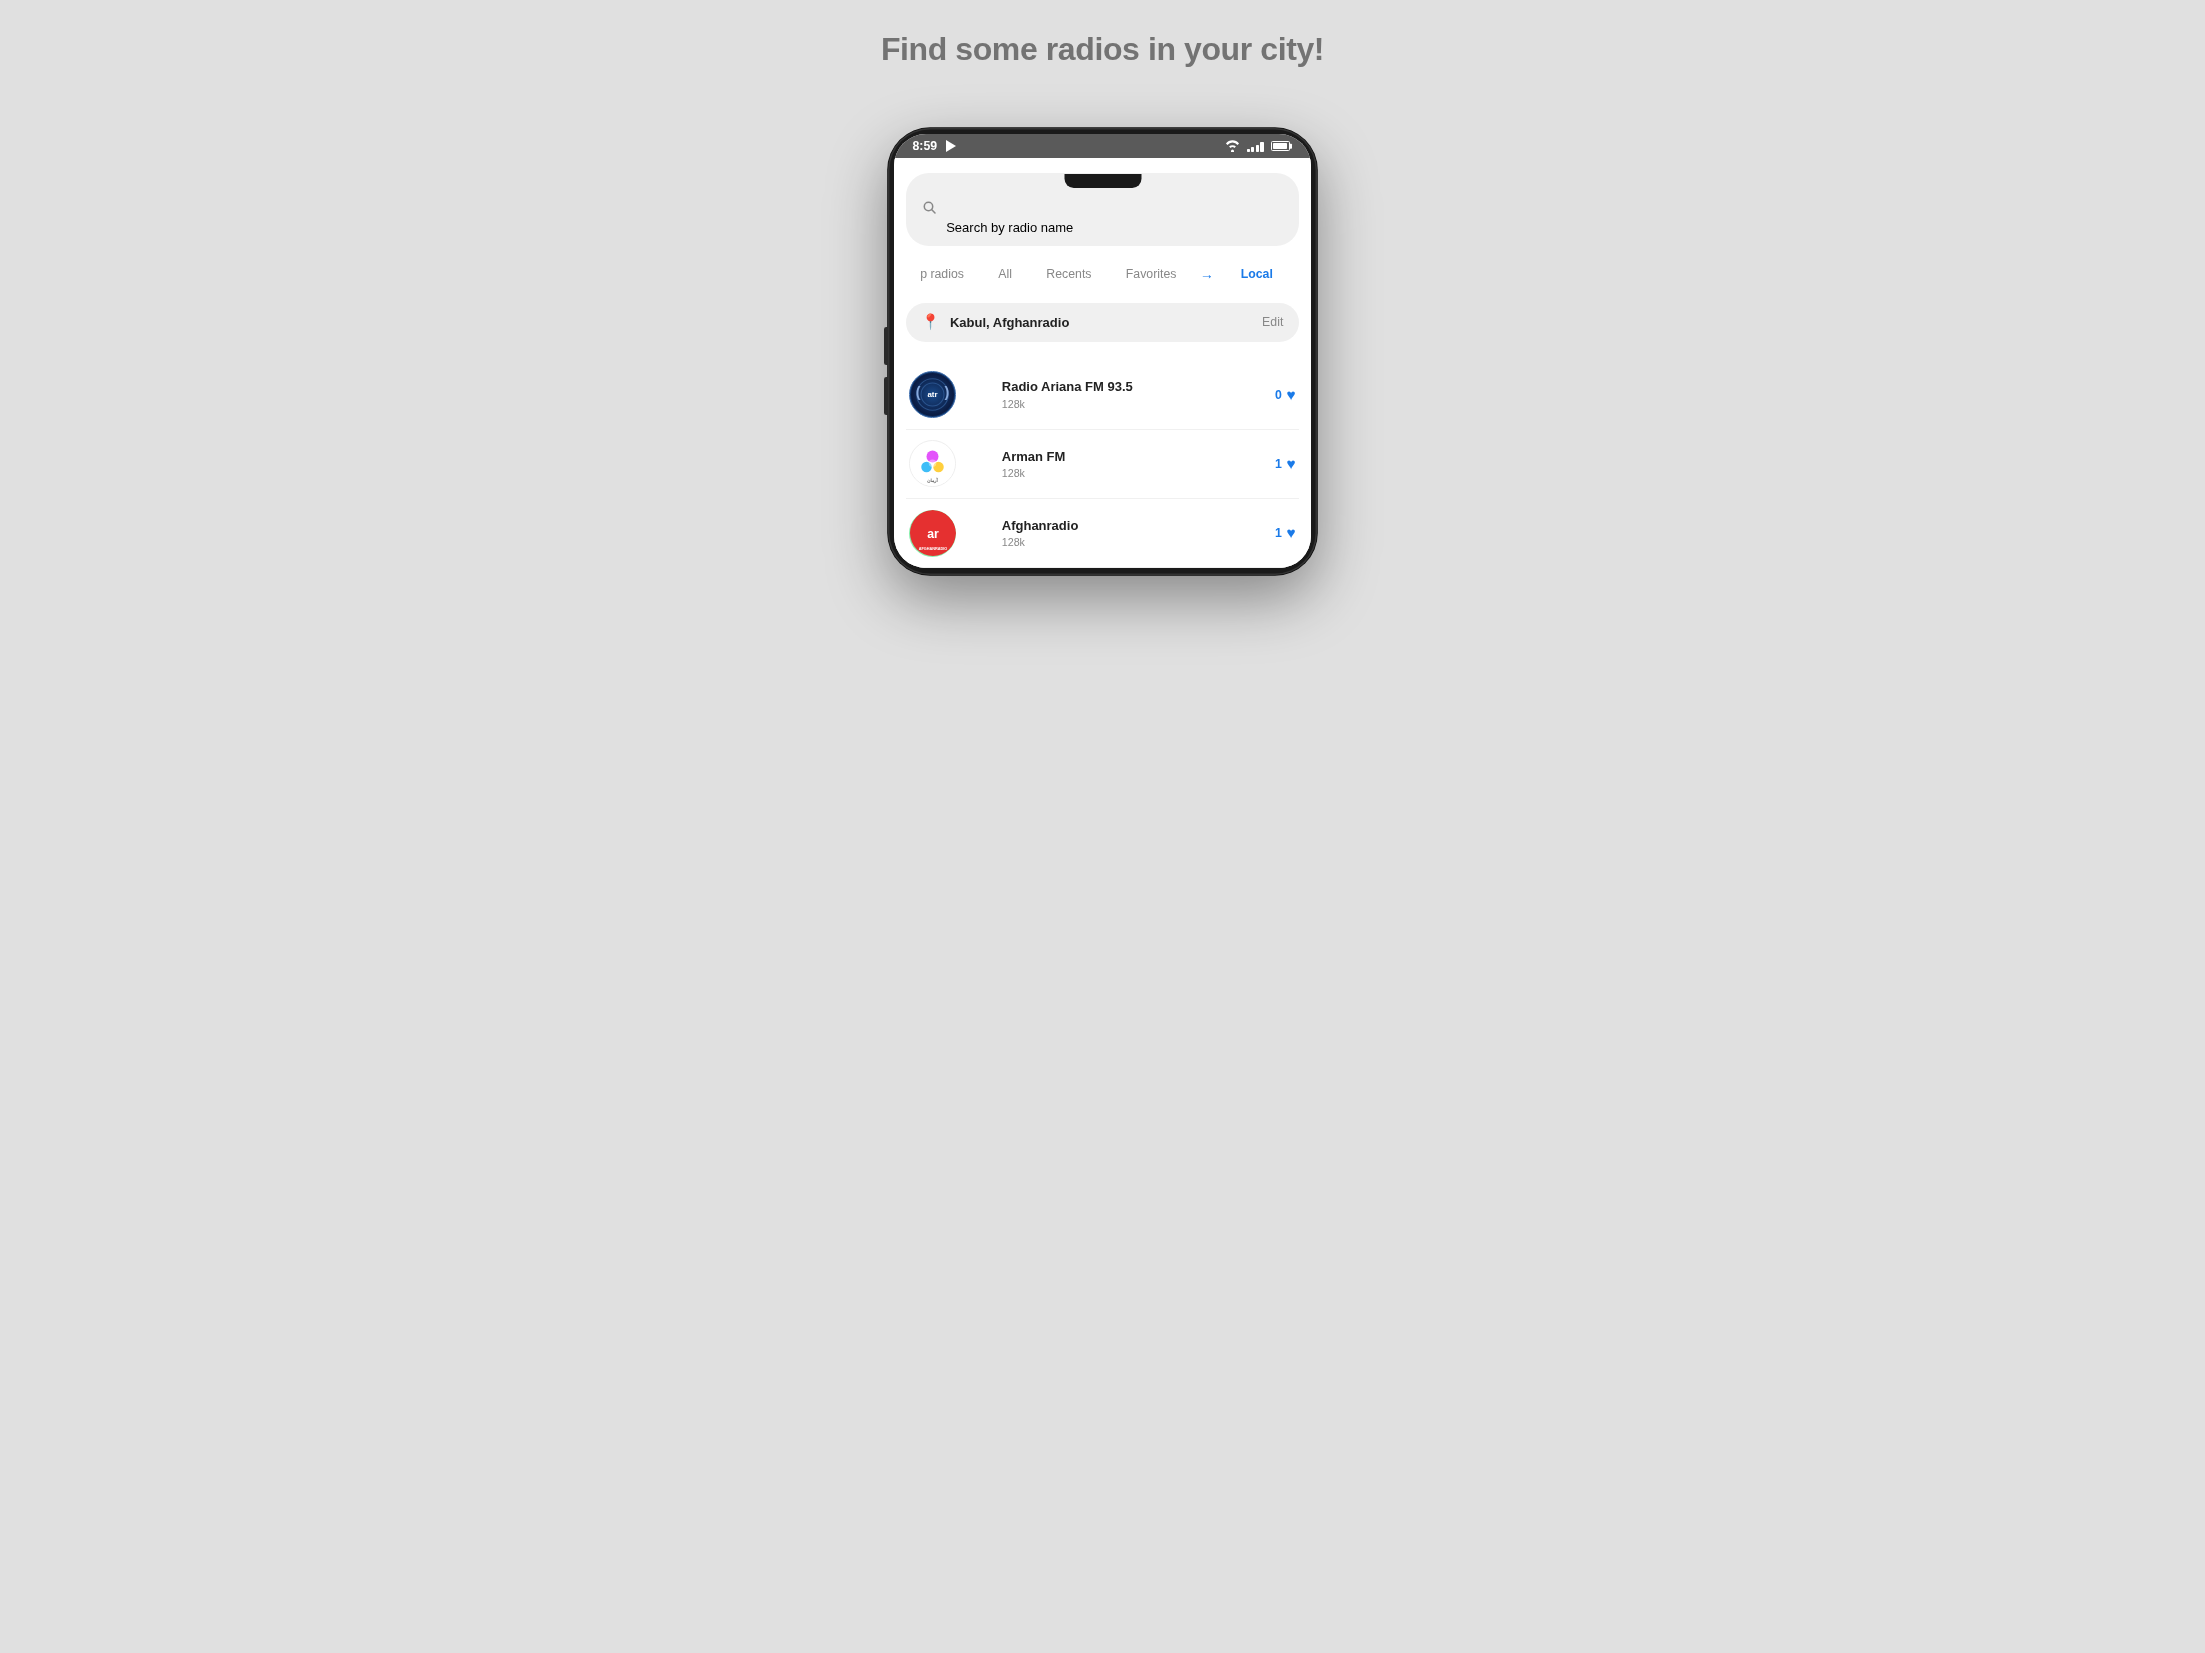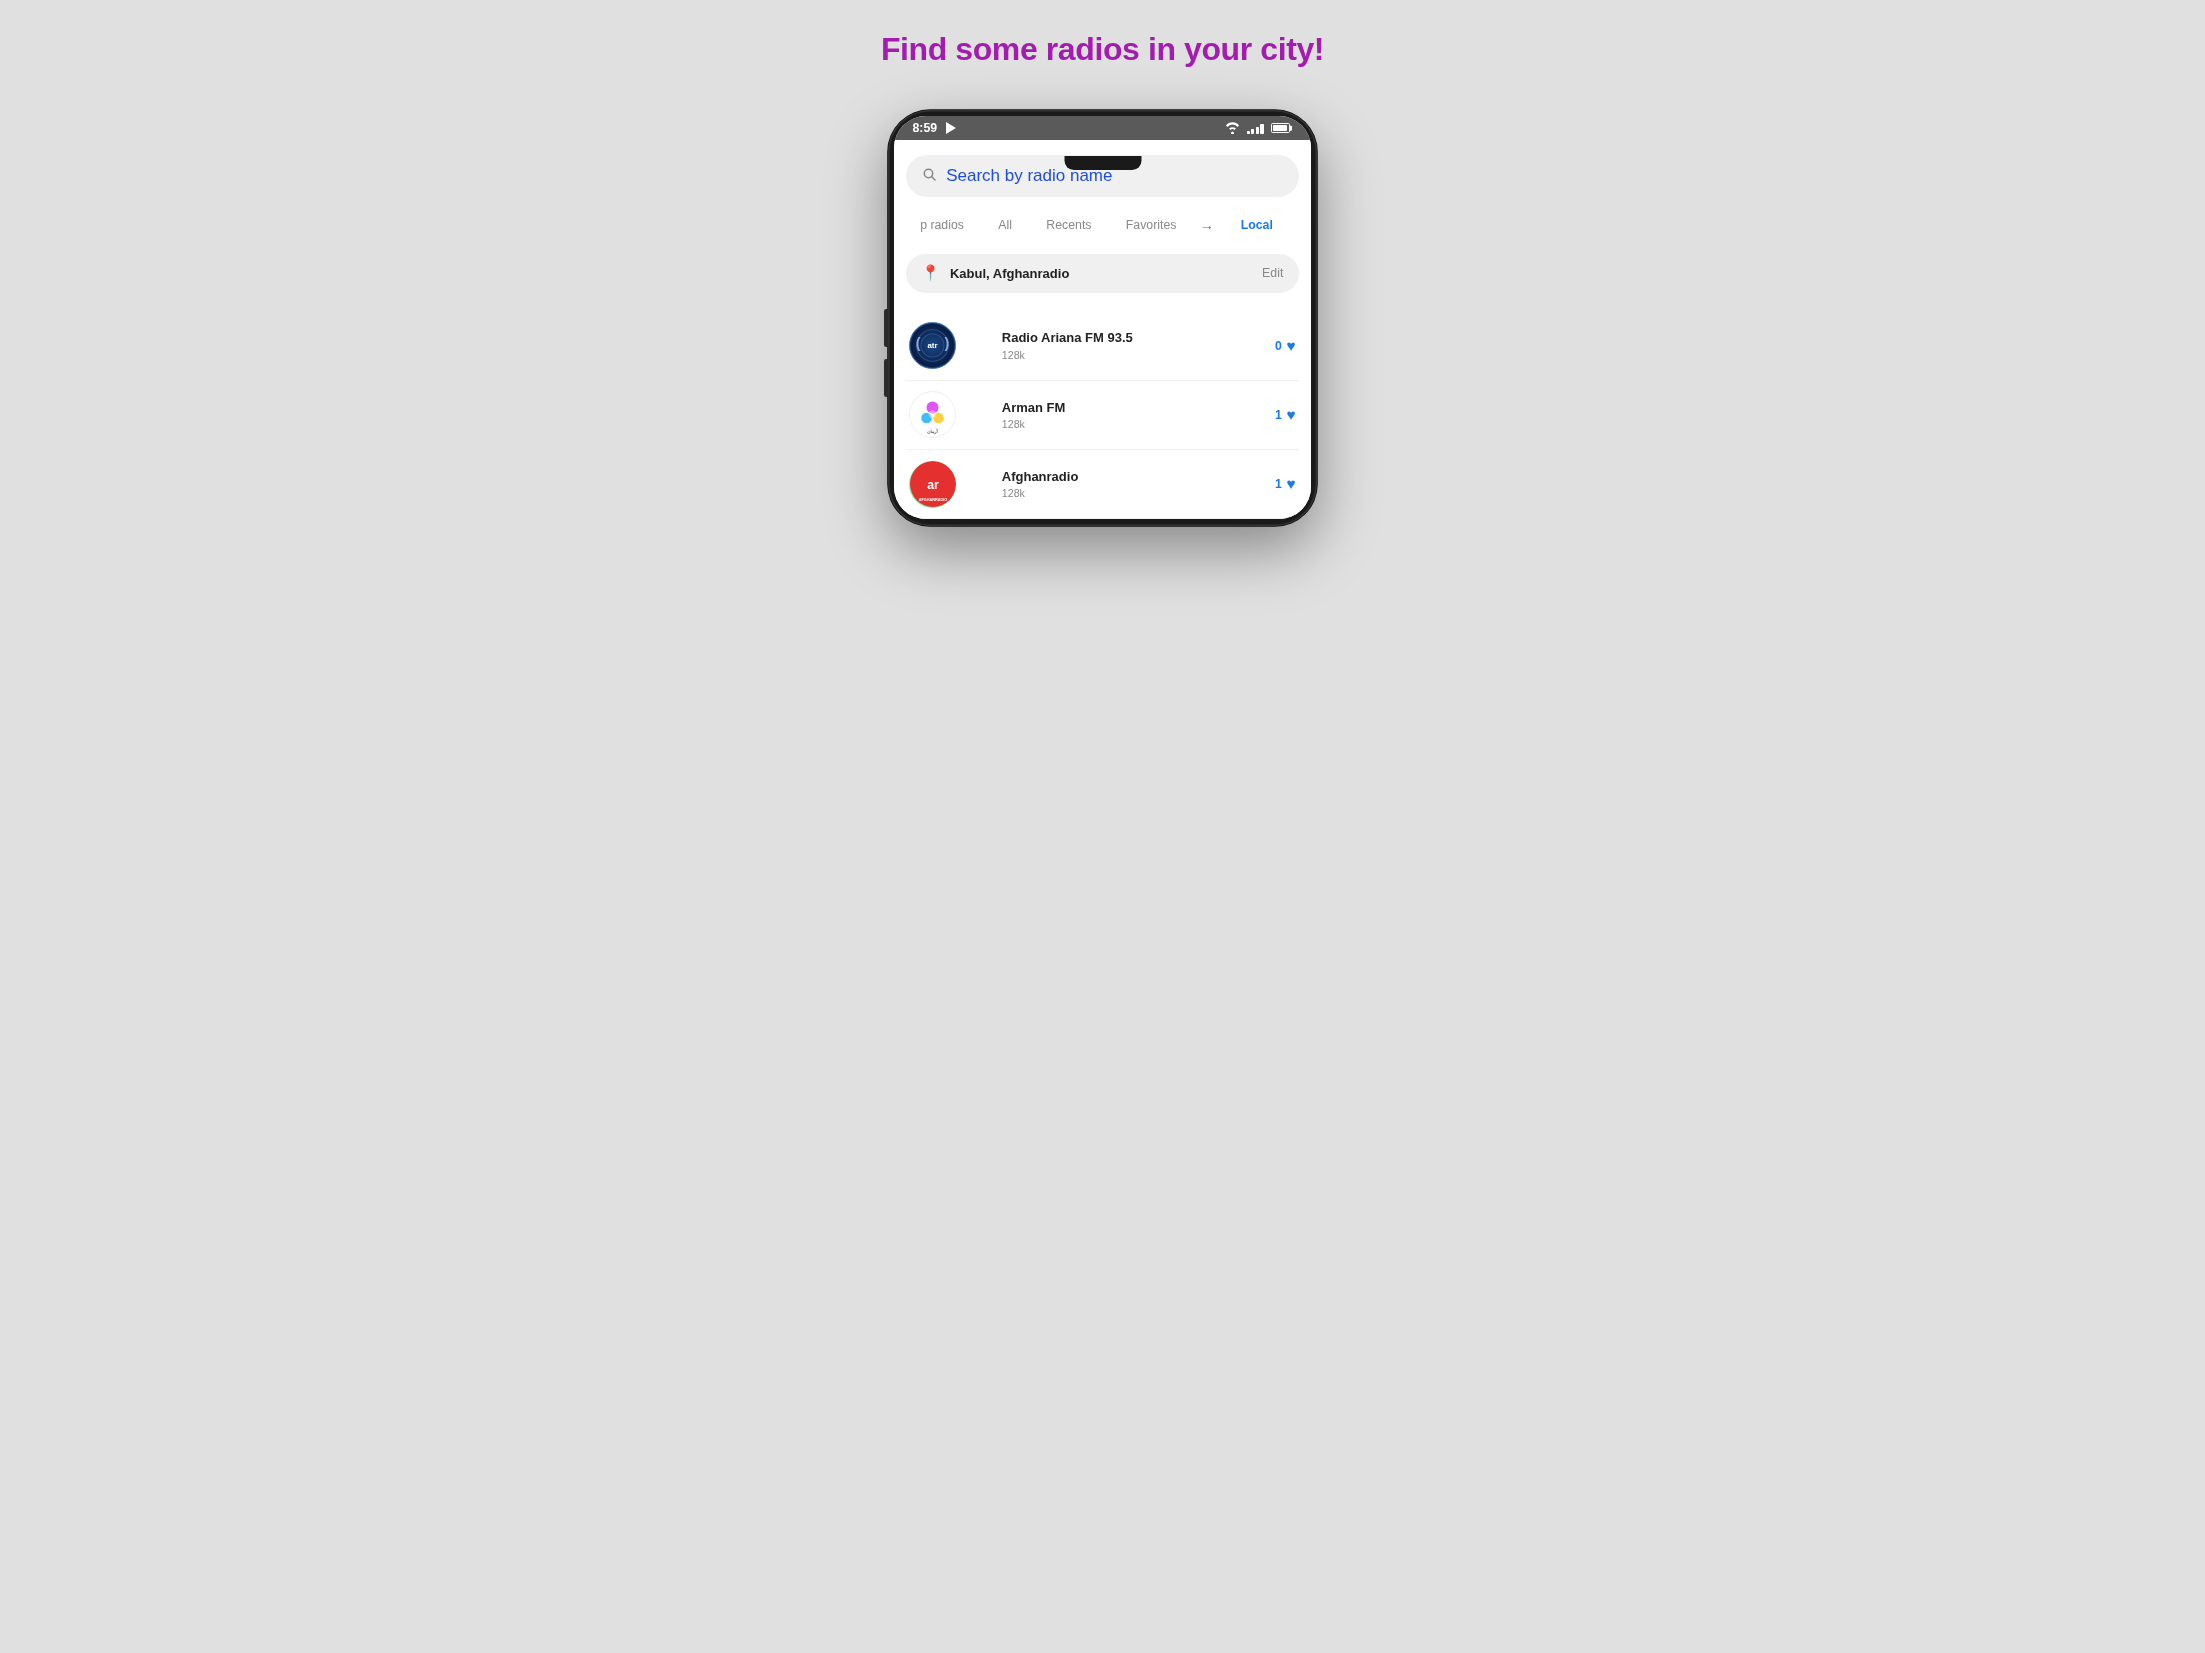--- a/index.html
+++ b/index.html
@@ -11,23 +11,23 @@
       align-items: center;
       justify-content: flex-start;
       min-height: 100vh;
       font-family: 'Arial', sans-serif;
       padding: 31px 15.3px;
     }
 
     .page-title {
       font-size: 32px;
       font-weight: 900;
-      color: #a21caf;
+      color: #737373;
       text-align: center;
-      margin-bottom: 42px;
+      margin-bottom: 60px;
       font-family: 'Arial Black', 'Arial Bold', sans-serif;
       letter-spacing: -0.4px;
     }
 
     .phone-wrapper {
       position: relative;
       width: 429px;
     }
 
     .phone-frame {
@@ -202,22 +202,23 @@
       gap: 9.2px;
     }
 
     .search-icon-wrap {
       color: #888;
       font-size: 13.8px;
       flex-shrink: 0;
     }
 
     .search-placeholder {
-      color: #1d4ed8;
-      font-size: 17px;
+      color: #000000;
+      font-size: 13px;
+      margin-top: 36px;
     }
 
     
     .tabs-row {
       display: flex;
       align-items: center;
       gap: 13px;
       margin-bottom: 15.3px;
       overflow: hidden;
       padding: 0 3.1px;

